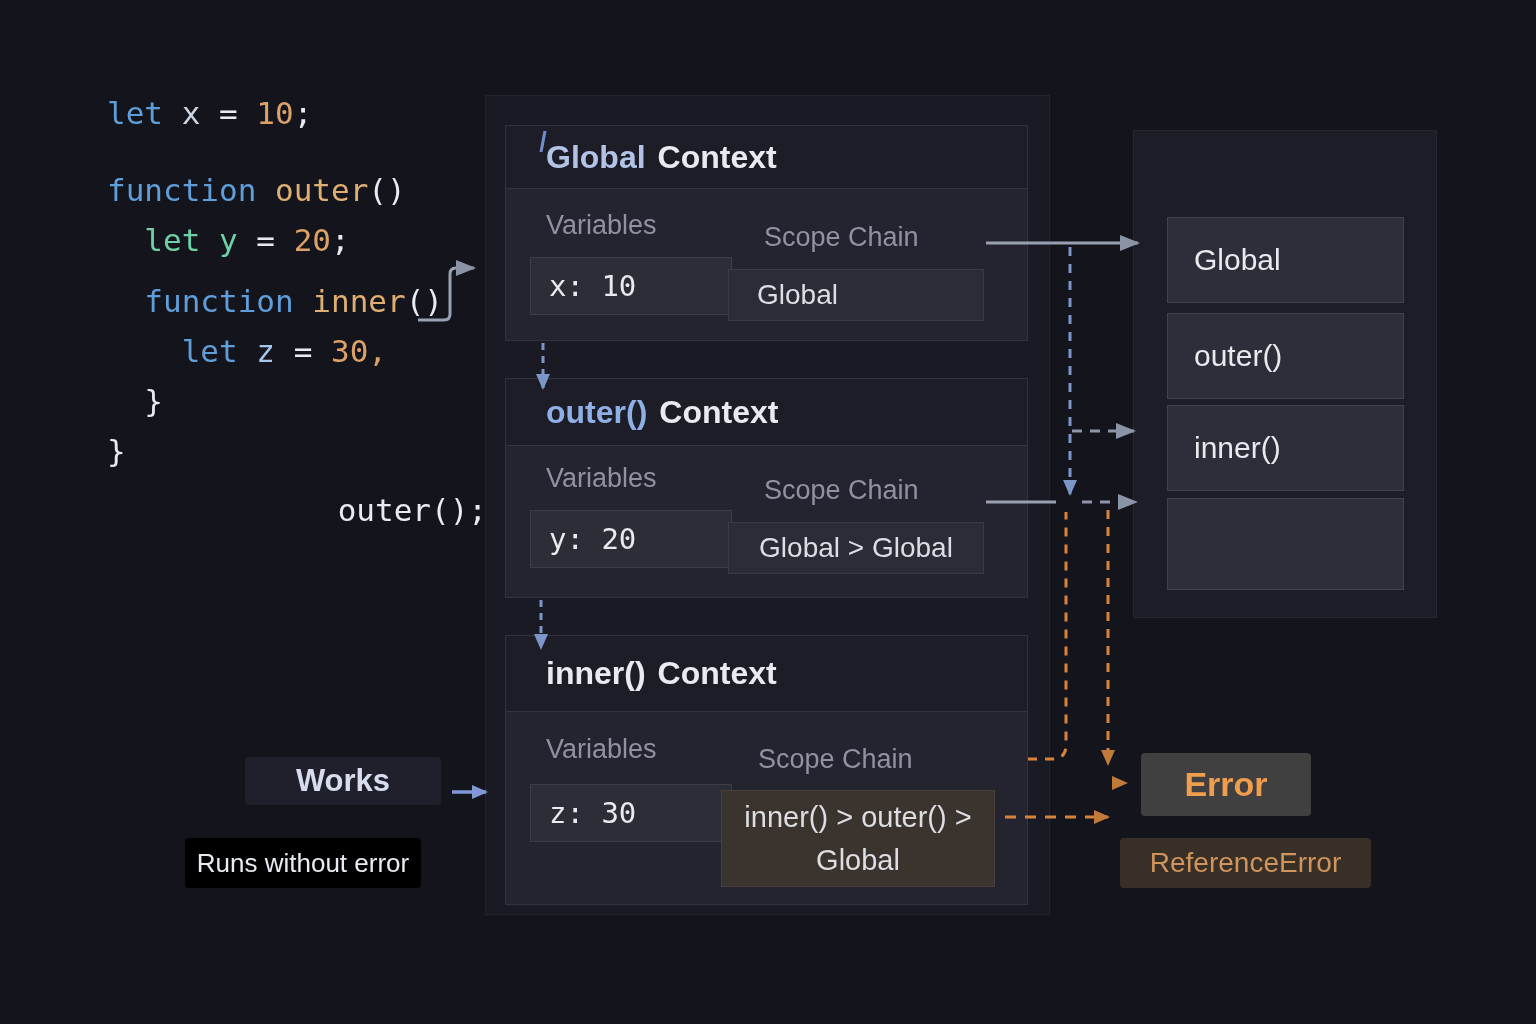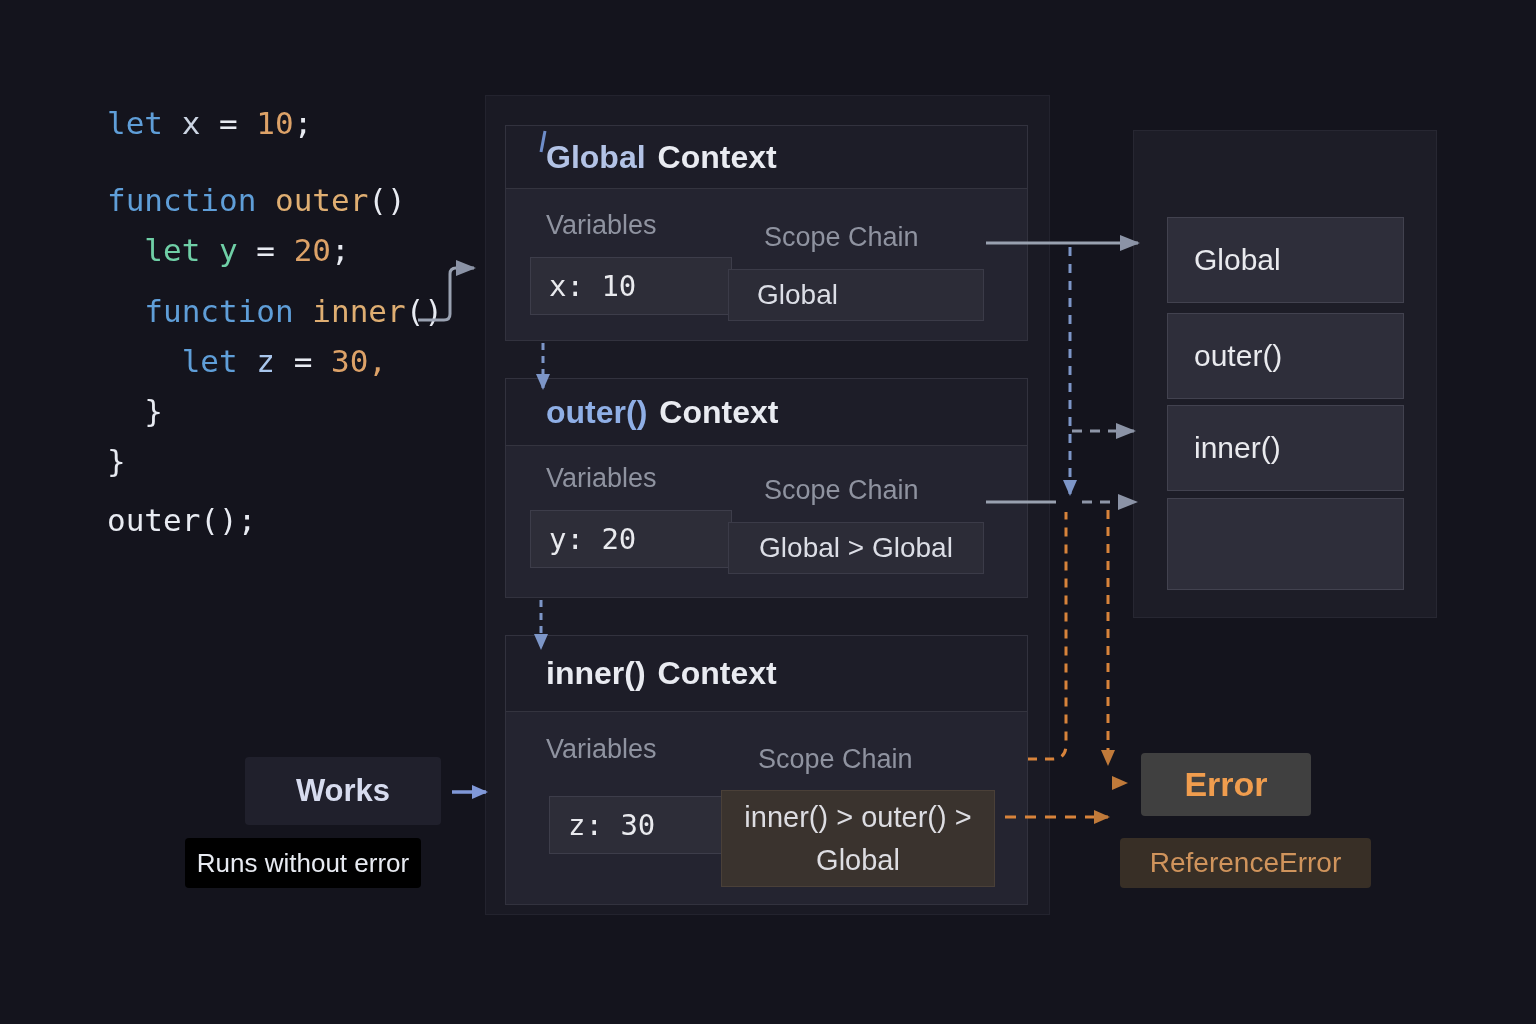--- a/index.html
+++ b/index.html
@@ -4,27 +4,27 @@
 <style>
   html,body{margin:0;padding:0;background:#101018;}
   .stage{
     position:relative;width:1536px;height:1024px;overflow:hidden;
     background:#14141d;
     font-family:"Liberation Sans",sans-serif;
     -webkit-font-smoothing:antialiased;
   }
   
   .code-block{
-    position:absolute;left:107px;top:98px;width:380px;
+    position:absolute;left:107px;top:88px;width:380px;
     font-family:"DejaVu Sans Mono",monospace;font-size:31px;color:#e6e9f0;
   }
   .code-line{height:50px;line-height:50px;white-space:pre;}
   .code-line:nth-child(2){margin-top:27px;}
   .code-line:nth-child(4){margin-top:11px;}
-  .code-line:nth-child(8){margin-top:9px;}
+  .code-line:nth-child(8){margin-top:9px;text-align:right;}
   .tok-kw{color:#5f9ed8;}
   .tok-grn{color:#6fcfa6;}
   .tok-fn{color:#dfae72;}
   .tok-num{color:#dda268;}
   .tok-pln{color:#e8ebf2;}
   .tok-varx{color:#ccd5e3;}
   .tok-varz{color:#a9c6ec;}
   
   .contexts-panel{
     position:absolute;left:485px;top:95px;width:565px;height:820px;
@@ -54,21 +54,21 @@
   .vars-label{left:40px;top:84px;}
   .scope-label{left:258px;top:96px;}
   .ctx--inner .vars-label{top:98px;}
   .ctx--inner .scope-label{left:252px;top:108px;}
   .var-box{
     position:absolute;left:24px;top:131px;width:202px;height:58px;
     background:#2d2d38;border:1px solid #3d3d4a;box-sizing:border-box;
     font-family:"DejaVu Sans Mono",monospace;font-size:29px;color:#e9eaee;
     display:flex;align-items:center;padding-left:18px;
   }
-  .ctx--inner .var-box{top:160px;margin-left:19px;}
+  .ctx--inner .var-box{top:148px;}
   .scope-box{
     position:absolute;left:222px;top:143px;width:256px;height:52px;
     background:#2c2c37;border:1px solid #3b3b48;box-sizing:border-box;
     font-size:28px;color:#dcdee6;
     display:flex;align-items:center;padding-left:28px;
   }
   .ctx--outer .scope-box{padding-left:0;justify-content:center;}
   .ctx--inner .scope-box{
     left:215px;top:154px;width:274px;height:97px;
     background:#3a332e;border-color:#4a4038;
@@ -92,21 +92,21 @@
   }
   .frame-0{top:86px;}
   .frame-1{top:182px;}
   .frame-2{top:274px;}
   .frame-3{top:367px;height:92px;}
   
   .note{
     position:absolute;box-sizing:border-box;border-radius:4px;
     display:flex;align-items:center;justify-content:center;
   }
-  .works-box{left:245px;top:757px;width:196px;height:68px;background:#20202c;
+  .works-box{left:245px;top:757px;width:196px;height:48px;background:#20202c;
     font-size:31px;font-weight:bold;color:#d7dcef;text-align:center;}
   .runs-box{left:185px;top:838px;width:236px;height:50px;background:#000000;
     font-size:26px;color:#e8ebf2;}
   .error-box{left:1141px;top:753px;width:170px;height:63px;background:#404040;
     font-size:34px;font-weight:bold;color:#f09d4e;}
   .referror-box{left:1120px;top:838px;width:251px;height:50px;background:#382f26;
     font-size:28px;color:#d0945c;}
   
   .arrows{position:absolute;left:0;top:0;width:1536px;height:1024px;pointer-events:none;}
 </style>

